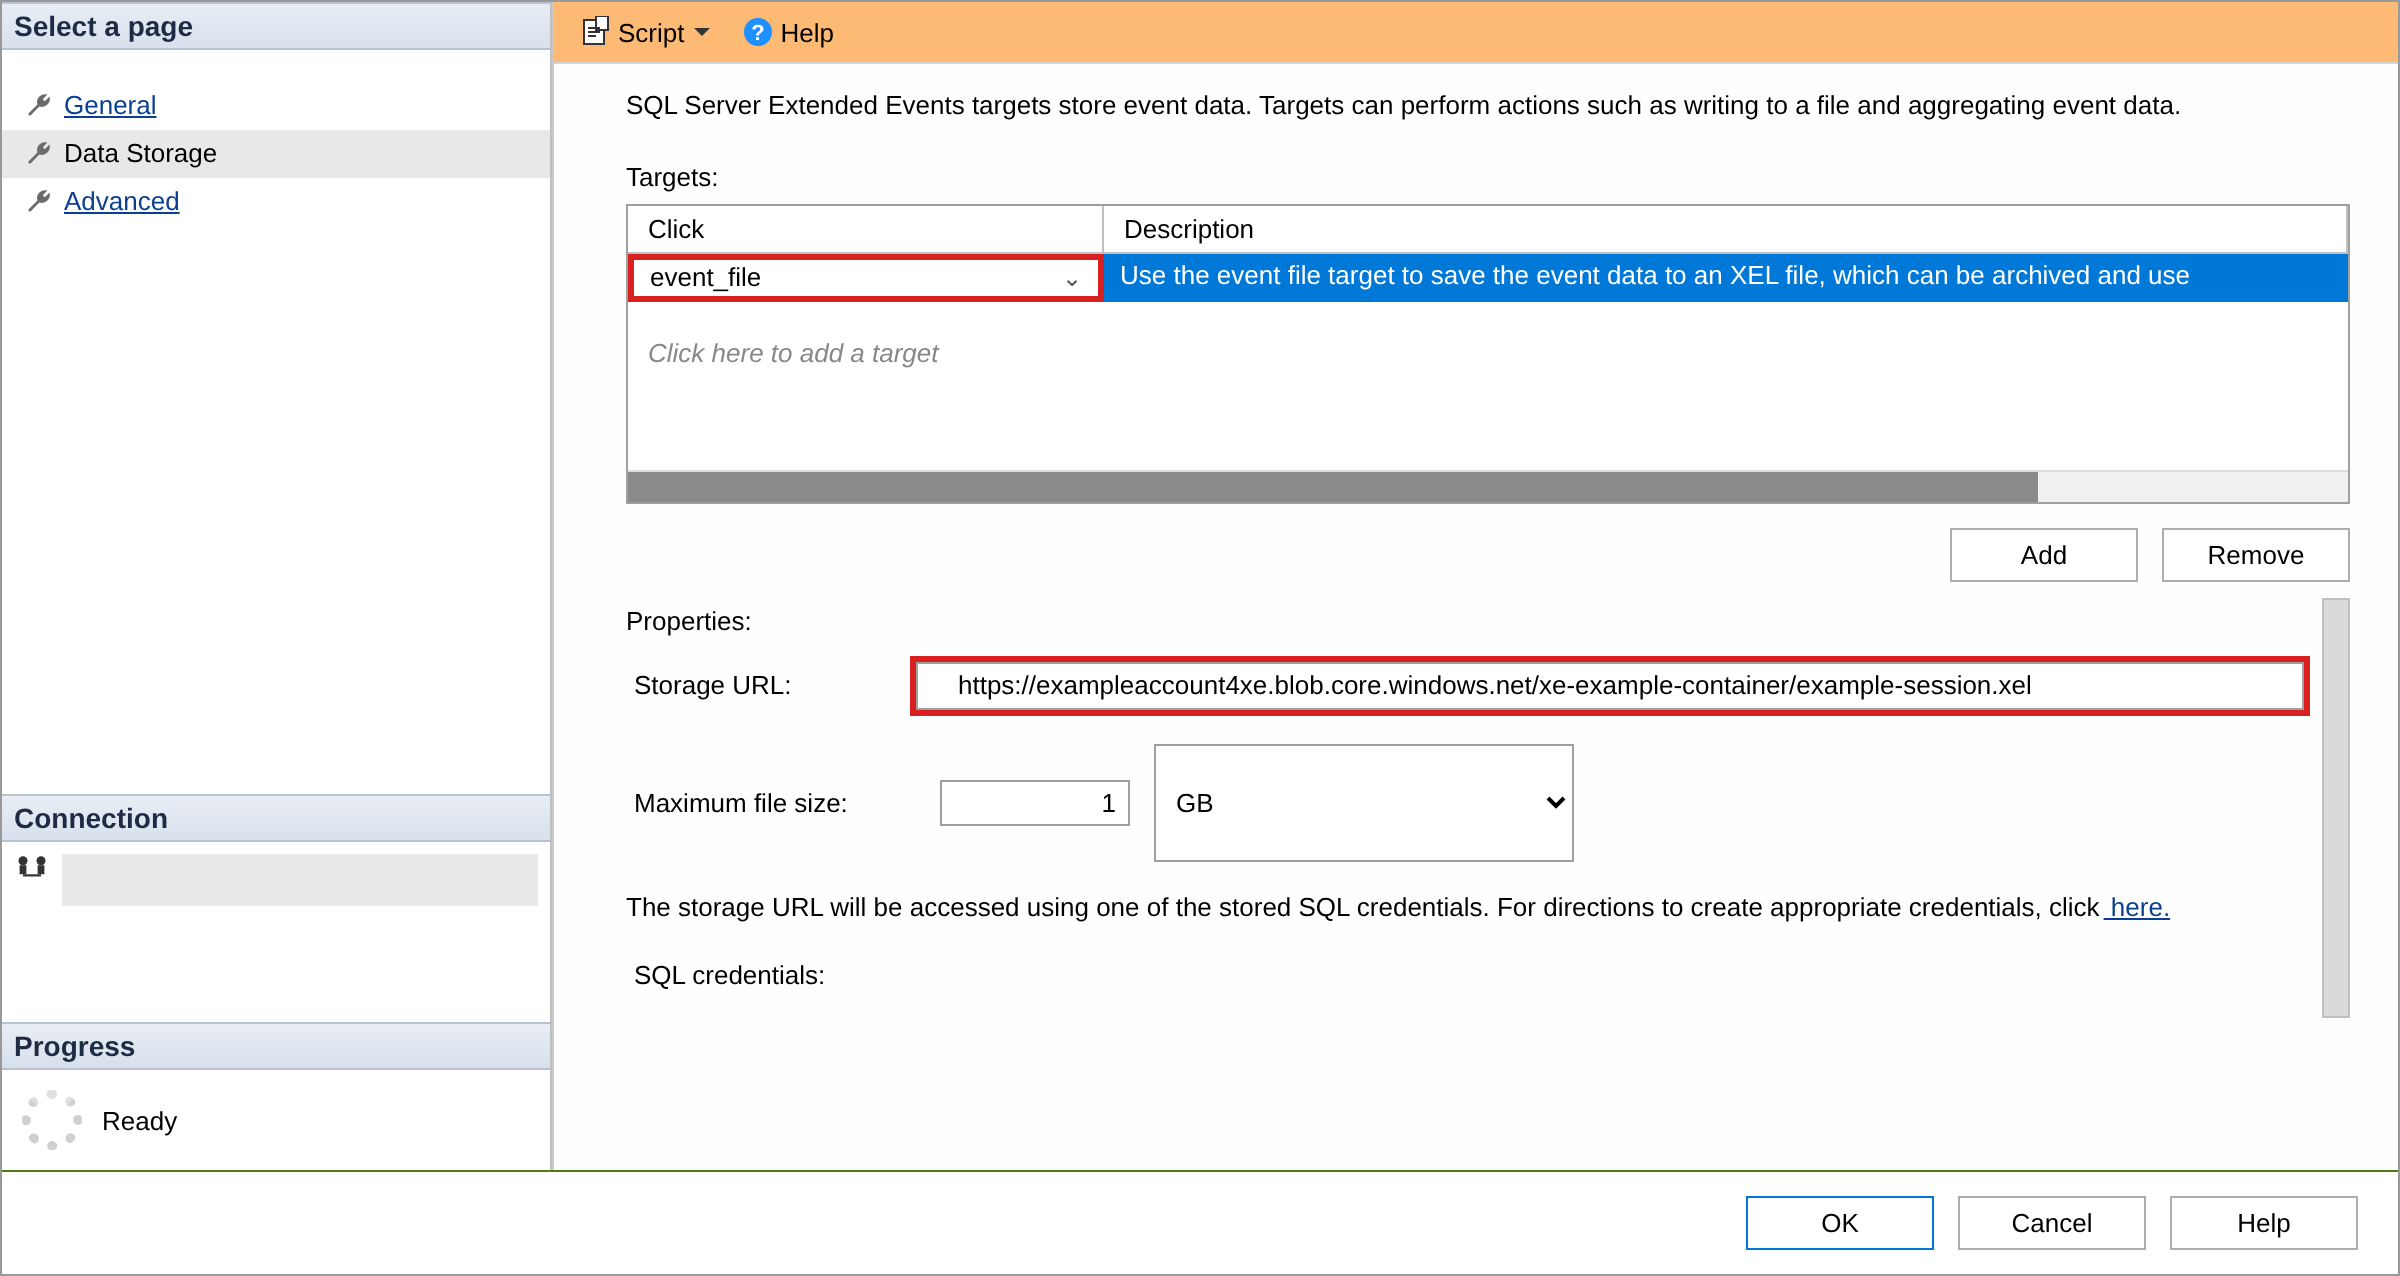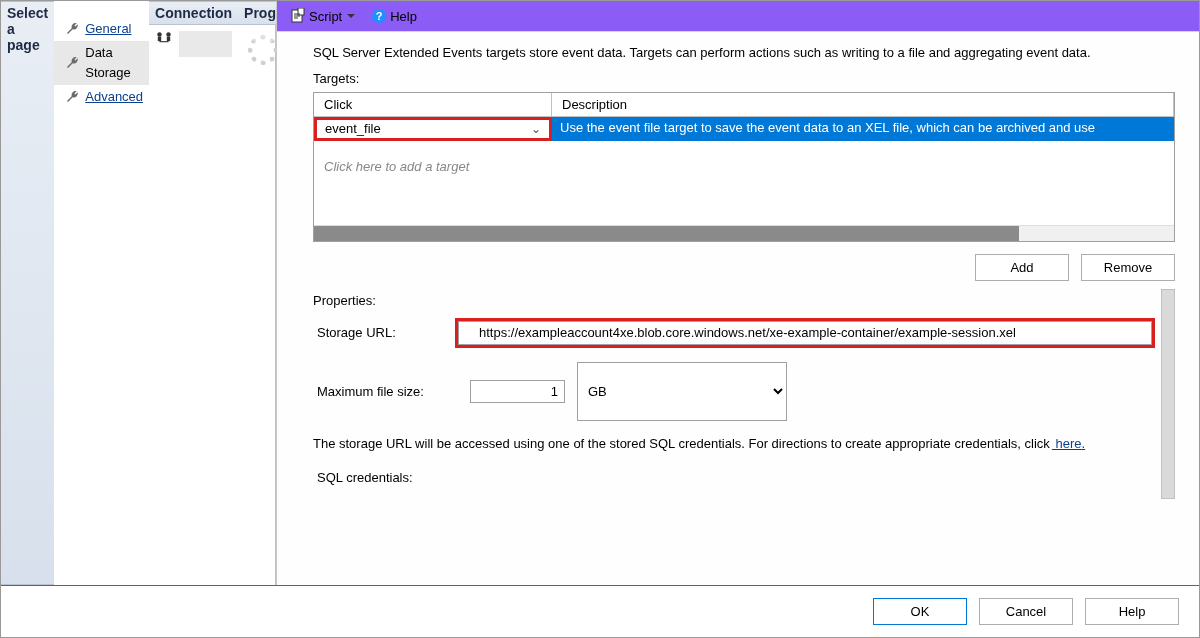--- a/index.html
+++ b/index.html
@@ -21,21 +21,21 @@
     border: 1px solid #999;
   }
   .top-area {
     display: flex;
     flex: 1;
     overflow: hidden;
   }
   .sidebar {
     width: 275px;
     display: flex;
-    flex-direction: row;
+    flex-direction: column;
     border-right: 1px solid #c0c0c0;
     background: #fff;
   }
   .sidebar-section-header {
     background: linear-gradient(#e9eef5, #d7e0ec);
     border-bottom: 1px solid #b8c2d0;
     border-top: 1px solid #b8c2d0;
     padding: 3px 6px;
     font-weight: 600;
     color: #1f2a44;
@@ -93,21 +93,21 @@
     flex-direction: column;
     background: #fefefe;
     border-left: 1px solid #c9c9c9;
   }
   .toolbar {
     display: flex;
     align-items: center;
     padding: 4px 8px;
     gap: 6px;
     border-bottom: 1px solid #d5d5d5;
-    background: #8b5cf6;
+    background: #fdba74;
   }
   .tb-btn {
     display: flex;
     align-items: center;
     gap: 3px;
     padding: 2px 4px;
     background: transparent;
     border: 1px solid transparent;
     cursor: pointer;
     font: inherit;
@@ -117,21 +117,21 @@
     width: 0; height: 0; border-left: 4px solid transparent; border-right:4px solid transparent;
     border-top: 4px solid #333; margin-left:2px;
   }
   .main-body {
     flex:1;
     padding: 12px 24px 6px 36px;
     display:flex;
     flex-direction:column;
     overflow:hidden;
   }
-  .desc-text { line-height:1.45; margin-bottom:8px; }
+  .desc-text { line-height:1.45; margin-bottom:18px; }
   .section-label { margin-bottom:6px; }
   .targets-grid {
     border: 1px solid #a0a0a0;
     background:#fff;
     display:flex;
     flex-direction:column;
     height:150px;
   }
   .grid-header {
     display:flex;

